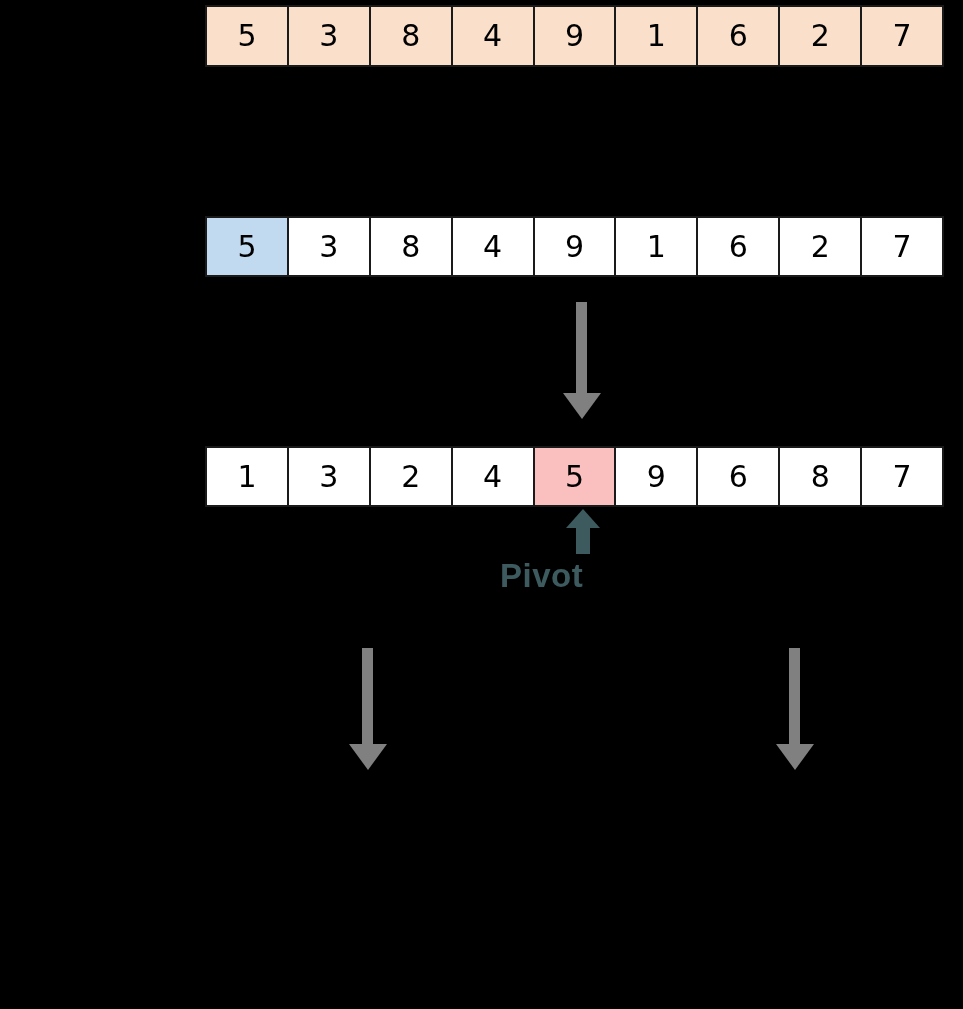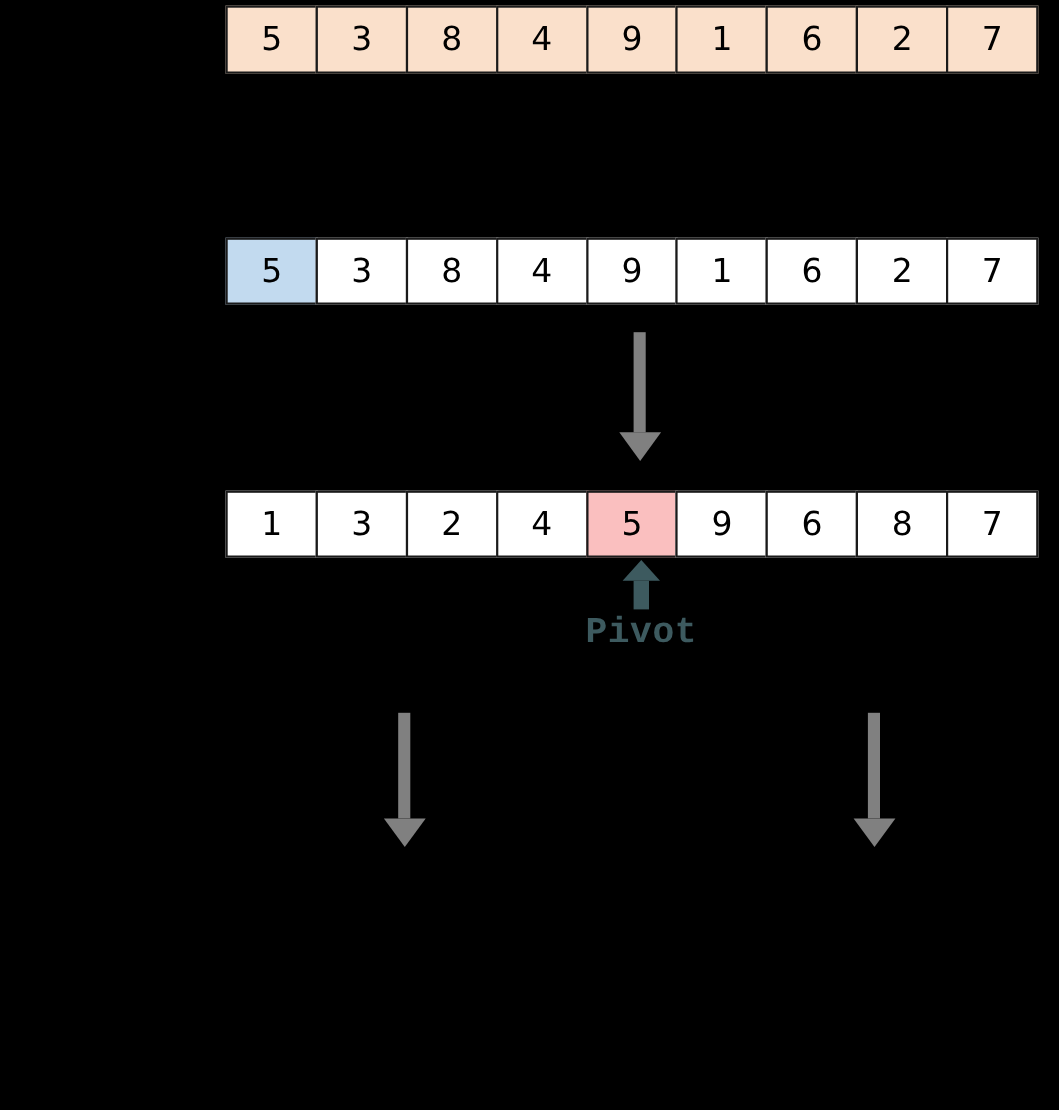--- a/index.html
+++ b/index.html
@@ -168,25 +168,24 @@
     top: 19px;
     width: 14px;
     height: 26px;
     background: #3d5a5f;
   }
   #pivot-label {
     position: absolute;
     left: 0;
     top: 48px;
     width: 166px;
-    text-align: center;
     font-size: 33px;
     font-weight: bold;
     color: #3d5a5f;
-    font-family: Liberation Mono, monospace;
+    font-family: Liberation Sans, sans-serif;
     letter-spacing: 0.5px;
   }
 </style>
 </head>
 <body>
 
 <div class="stage">
 
   <div class="array-row" id="row-original">
     <div class="cell">5</div>

